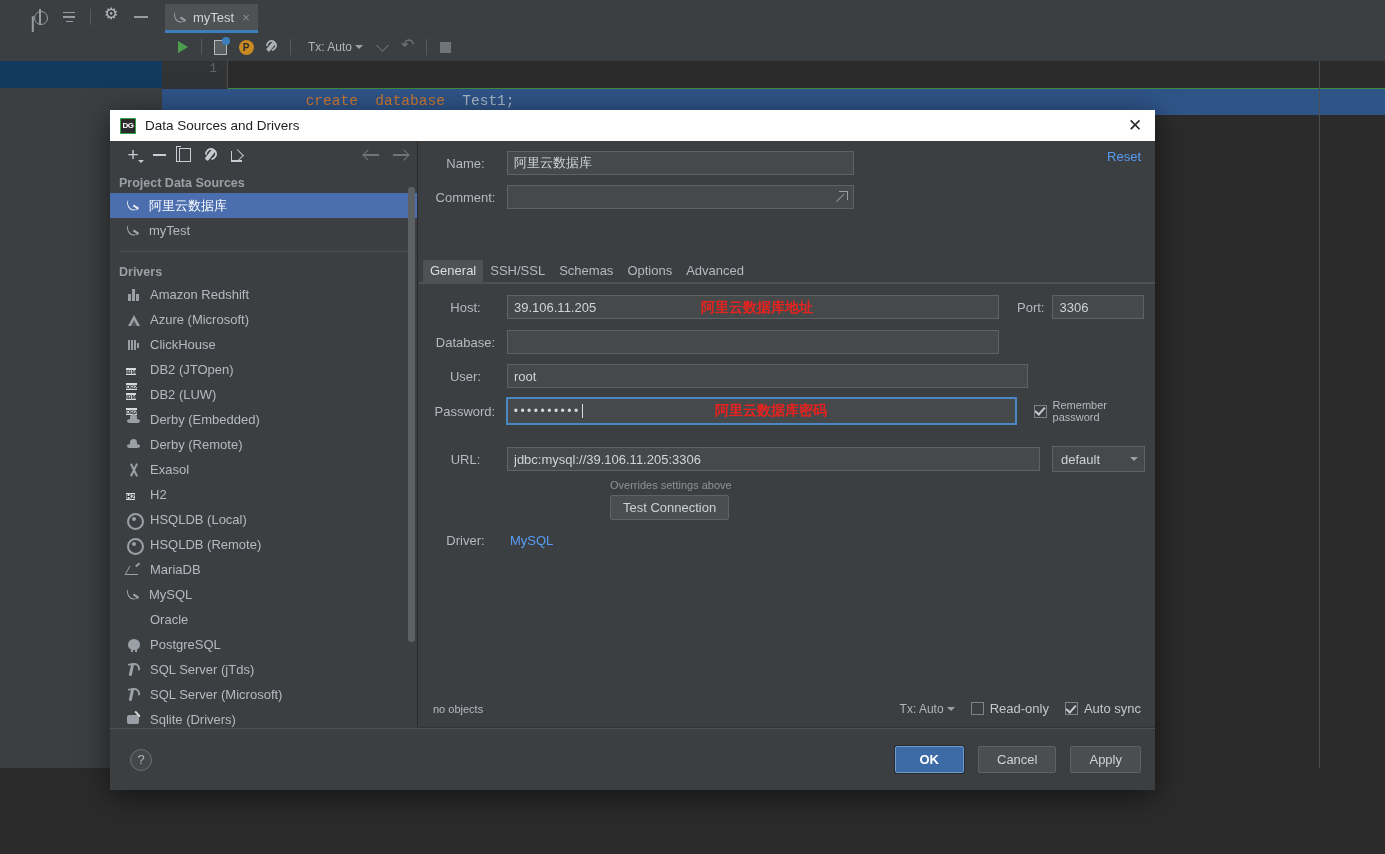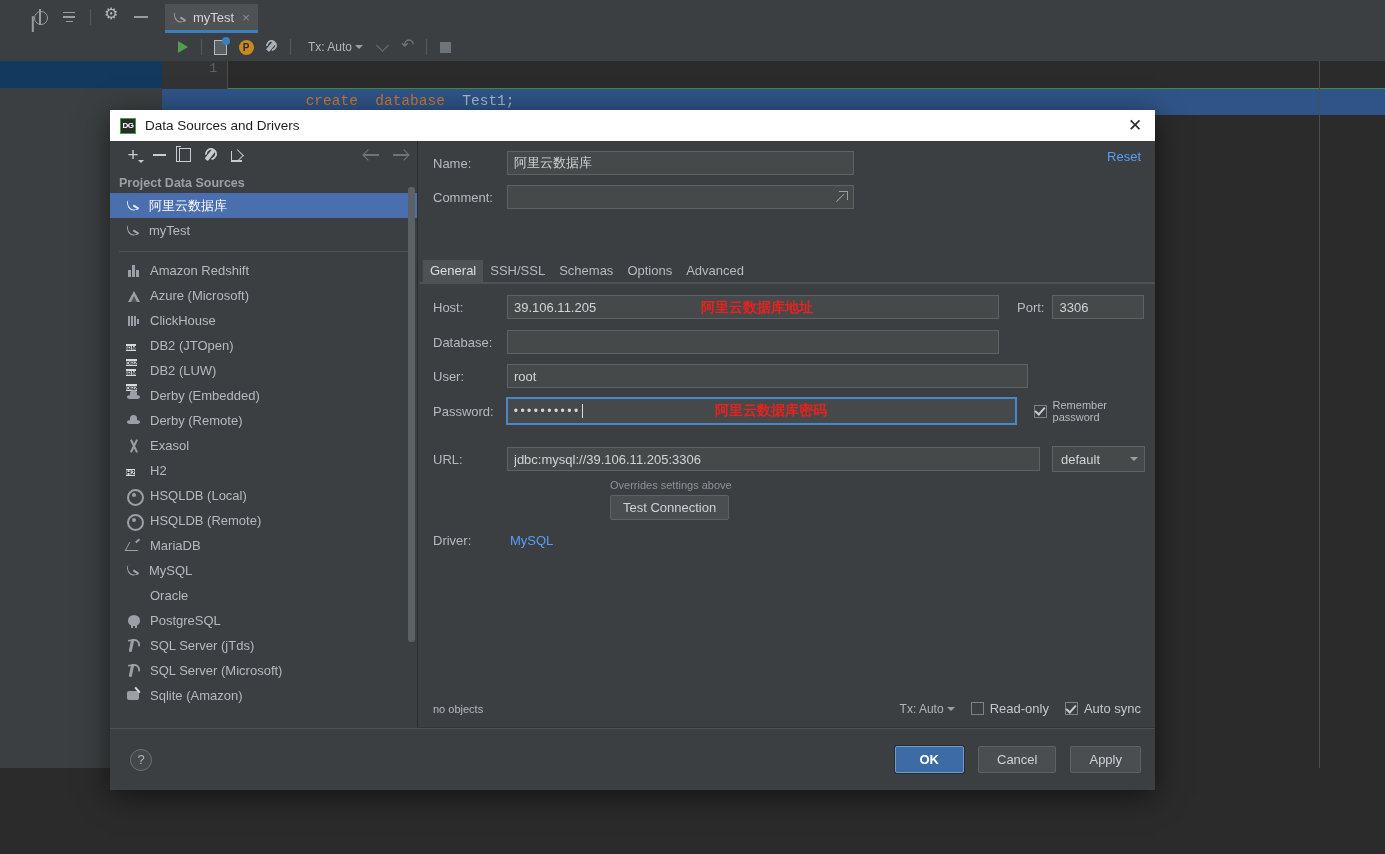--- a/index.html
+++ b/index.html
@@ -406,21 +406,21 @@
   }
   .lp-thumb {
     position: absolute; left: 0; width: 7px; background: #5c6164; border-radius: 3px; cursor: pointer;
   }
 
   
   .right-pane {
     position: absolute; left: 309px; top: 0; right: 0; bottom: 62px;
   }
   .fld-label {
-    color: #b4bac0; font-size: 13px; text-align: left;
+    color: #b4bac0; font-size: 13px; text-align: center;
   }
   .inp {
     background: #45494a; border: 1px solid #5e6264; color: #cfd4d8;
     font-family: "Liberation Sans", sans-serif; font-size: 13px;
     padding: 3px 6px; outline: none; height: 24px;
   }
   .inp.focused { border: 2px solid #4a87c4; background: #45494a; }
   .reset-link {
     position: absolute; right: 14px; top: 8px; color: #589df6; font-size: 13px; cursor: pointer;
   }
@@ -630,20 +630,21 @@
             <span class="ds-icon dolphin"></span>
             <span>阿里云数据库</span>
           </div>
           <div class="tree-item">
             <span class="ds-icon dolphin"></span>
             <span>myTest</span>
           </div>
 
           <div class="tree-sep"></div>
 
+          <div class="tree-group">Drivers</div>
 
           <div class="tree-item">
             <span class="dv dv-bars">
                 <i></i>
                 <i></i>
                 <i></i>
               </span>
             <span>Amazon Redshift</span>
             </div>
           <div class="tree-item">
@@ -710,21 +711,21 @@
           <div class="tree-item">
             <span class="dv dv-mssql"></span>
             <span>SQL Server (jTds)</span>
             </div>
           <div class="tree-item">
             <span class="dv dv-mssql"></span>
             <span>SQL Server (Microsoft)</span>
             </div>
           <div class="tree-item">
             <span class="dv dv-sqlite"></span>
-            <span>Sqlite (Amazon)</span>
+            <span>Sqlite (Drivers)</span>
             </div>
         </div>
 
         <div class="lp-scrollbar">
           <div class="lp-thumb" style="top:46px; height:455px;"></div>
         </div>
       </div>
 
       <div class="right-pane">
 

